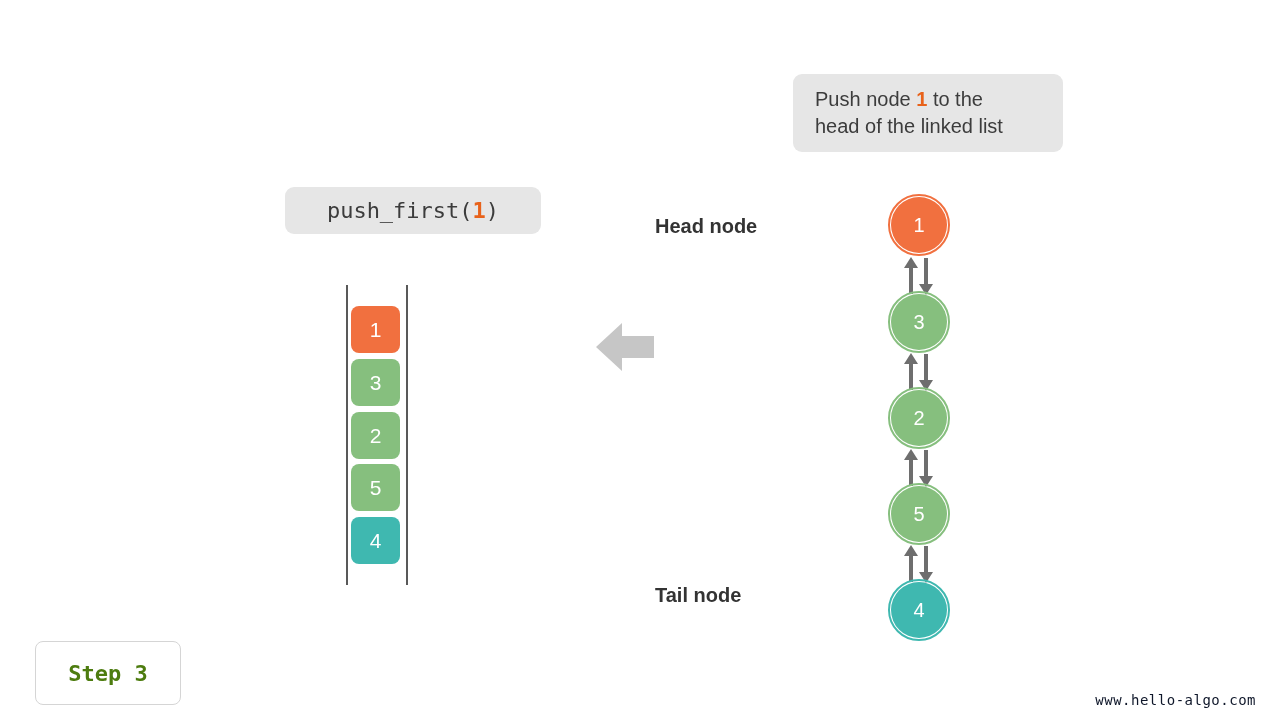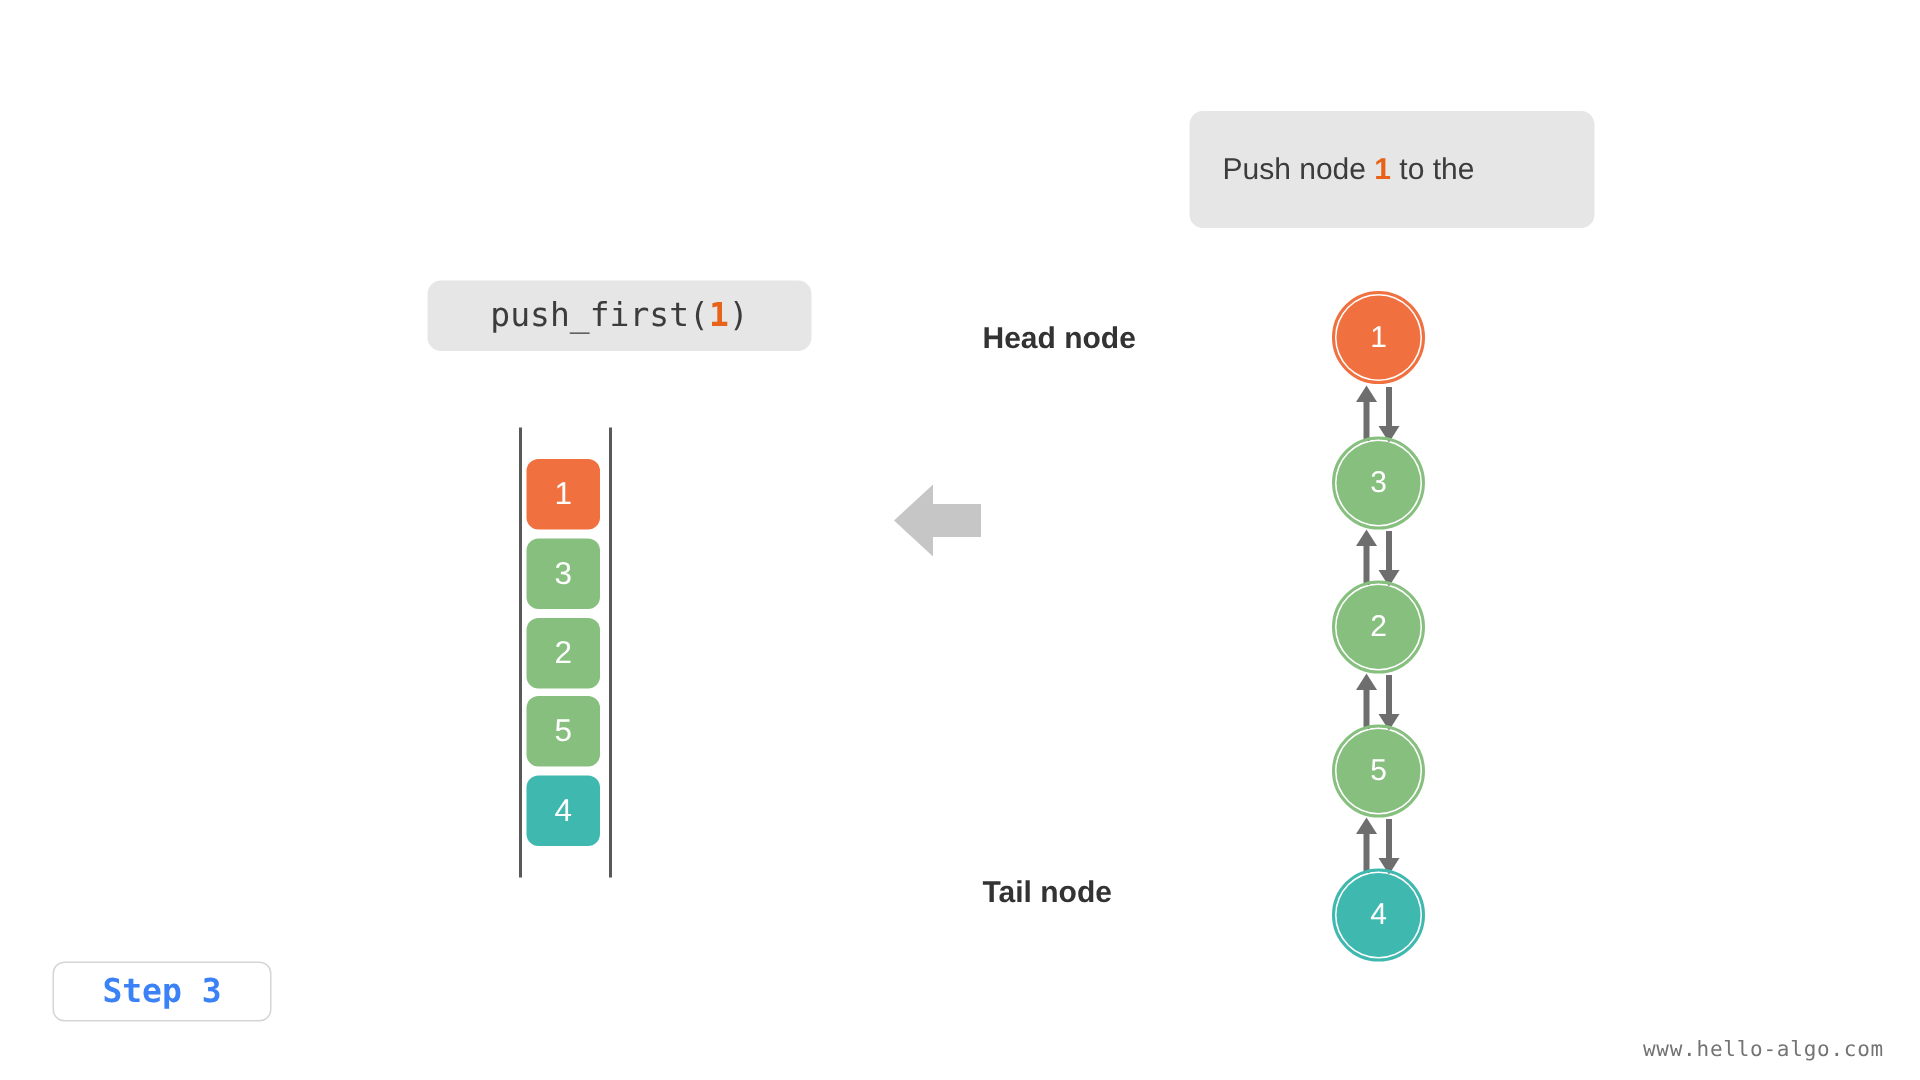--- a/index.html
+++ b/index.html
@@ -140,55 +140,56 @@
     position: absolute;
     width: 40px;
   }
 
   
   .step-badge {
     position: absolute;
     left: 35px;
     top: 641px;
     width: 146px;
-    height: 40px;
+    height: 64px;
     border: 1px solid #d5d5d5;
     border-radius: 8px;
     background: #ffffff;
     display: flex;
     align-items: center;
     justify-content: center;
     font-family: "DejaVu Sans Mono", monospace;
     font-size: 22px;
     font-weight: bold;
-    color: #3b82f6;
+    color: #4d7c0f;
     box-sizing: border-box;
   }
 
   
   .watermark {
     position: absolute;
     right: 24px;
     bottom: 12px;
     font-family: "DejaVu Sans Mono", monospace;
     font-size: 14px;
-    color: #737373;
+    color: #0f172a;
     letter-spacing: 0.5px;
     margin-top: 40px;
   }
 </style>
 </head>
 <body>
 
 <div id="canvas">
 
   <div class="callout">
     <div class="callout-line">
       <span>Push node </span><span class="hl-orange">1</span><span> to the</span>
     </div>
+    <div class="callout-line">head of the linked list</div>
   </div>
 
   <div class="op-chip">
     <span>push_first(</span>
       <span class="arg">1</span>
       <span>)</span>
   </div>
 
   <div class="stack-rail left"></div>
   <div class="stack-rail right"></div>

